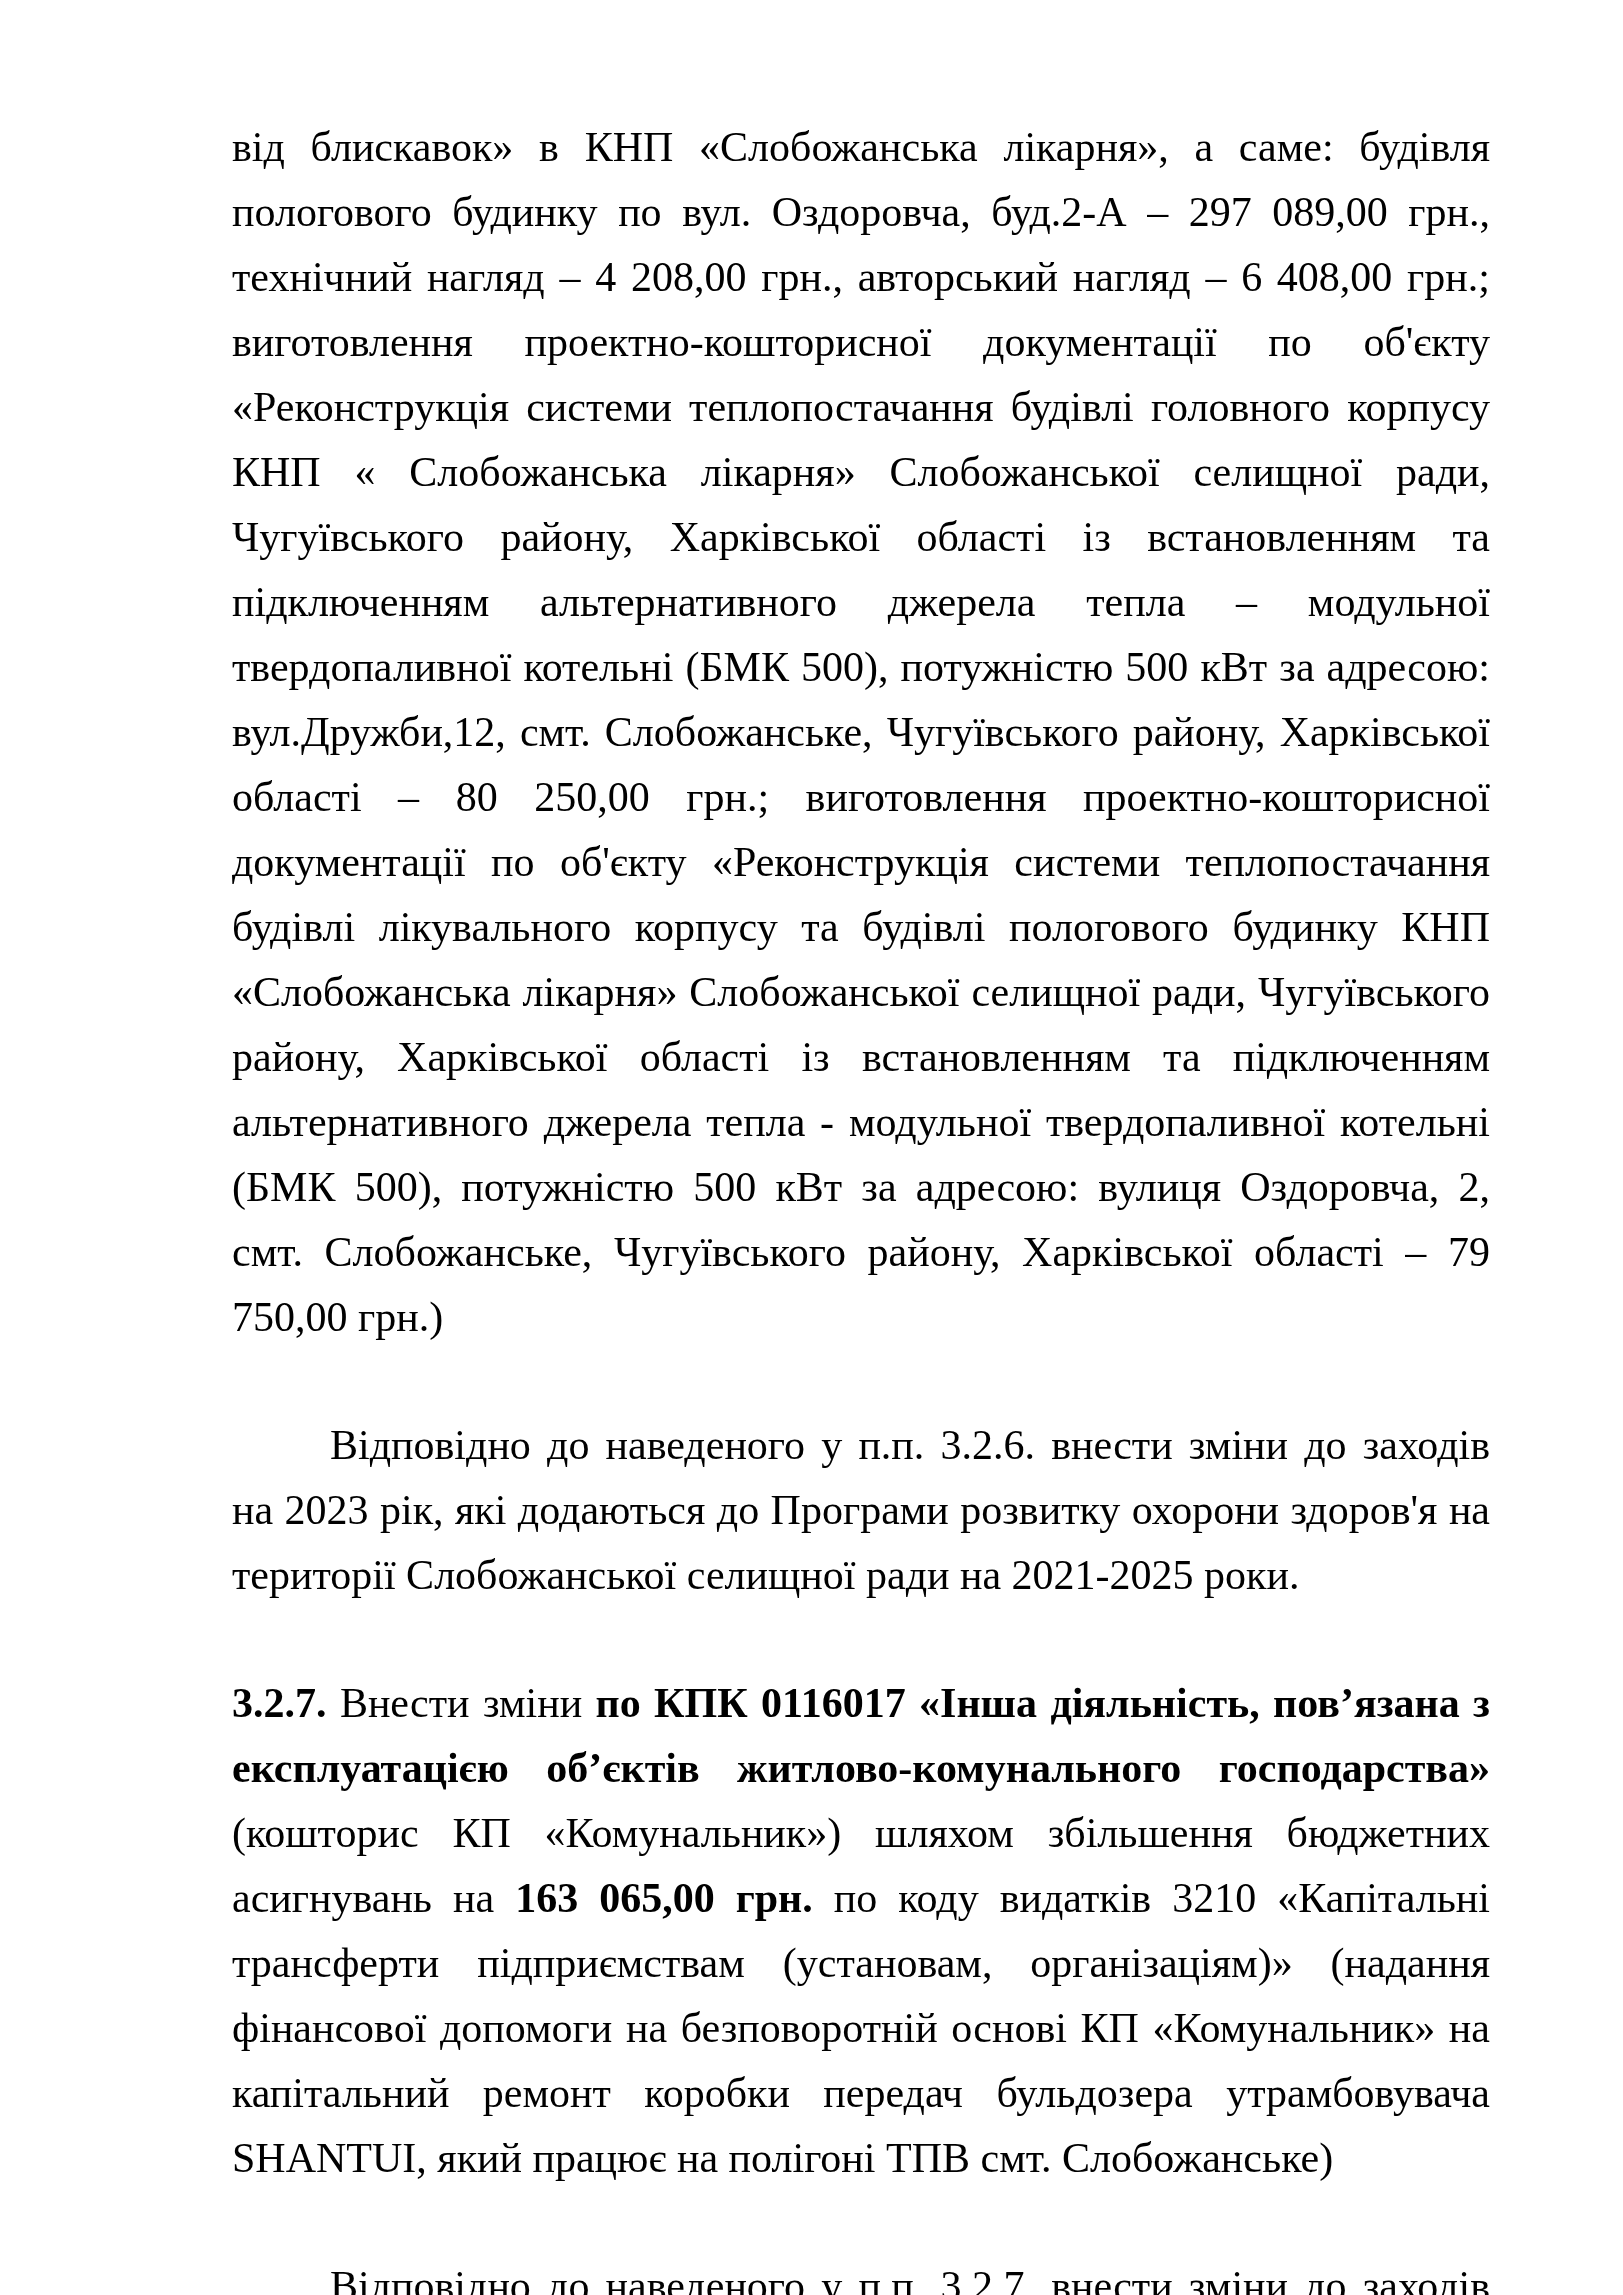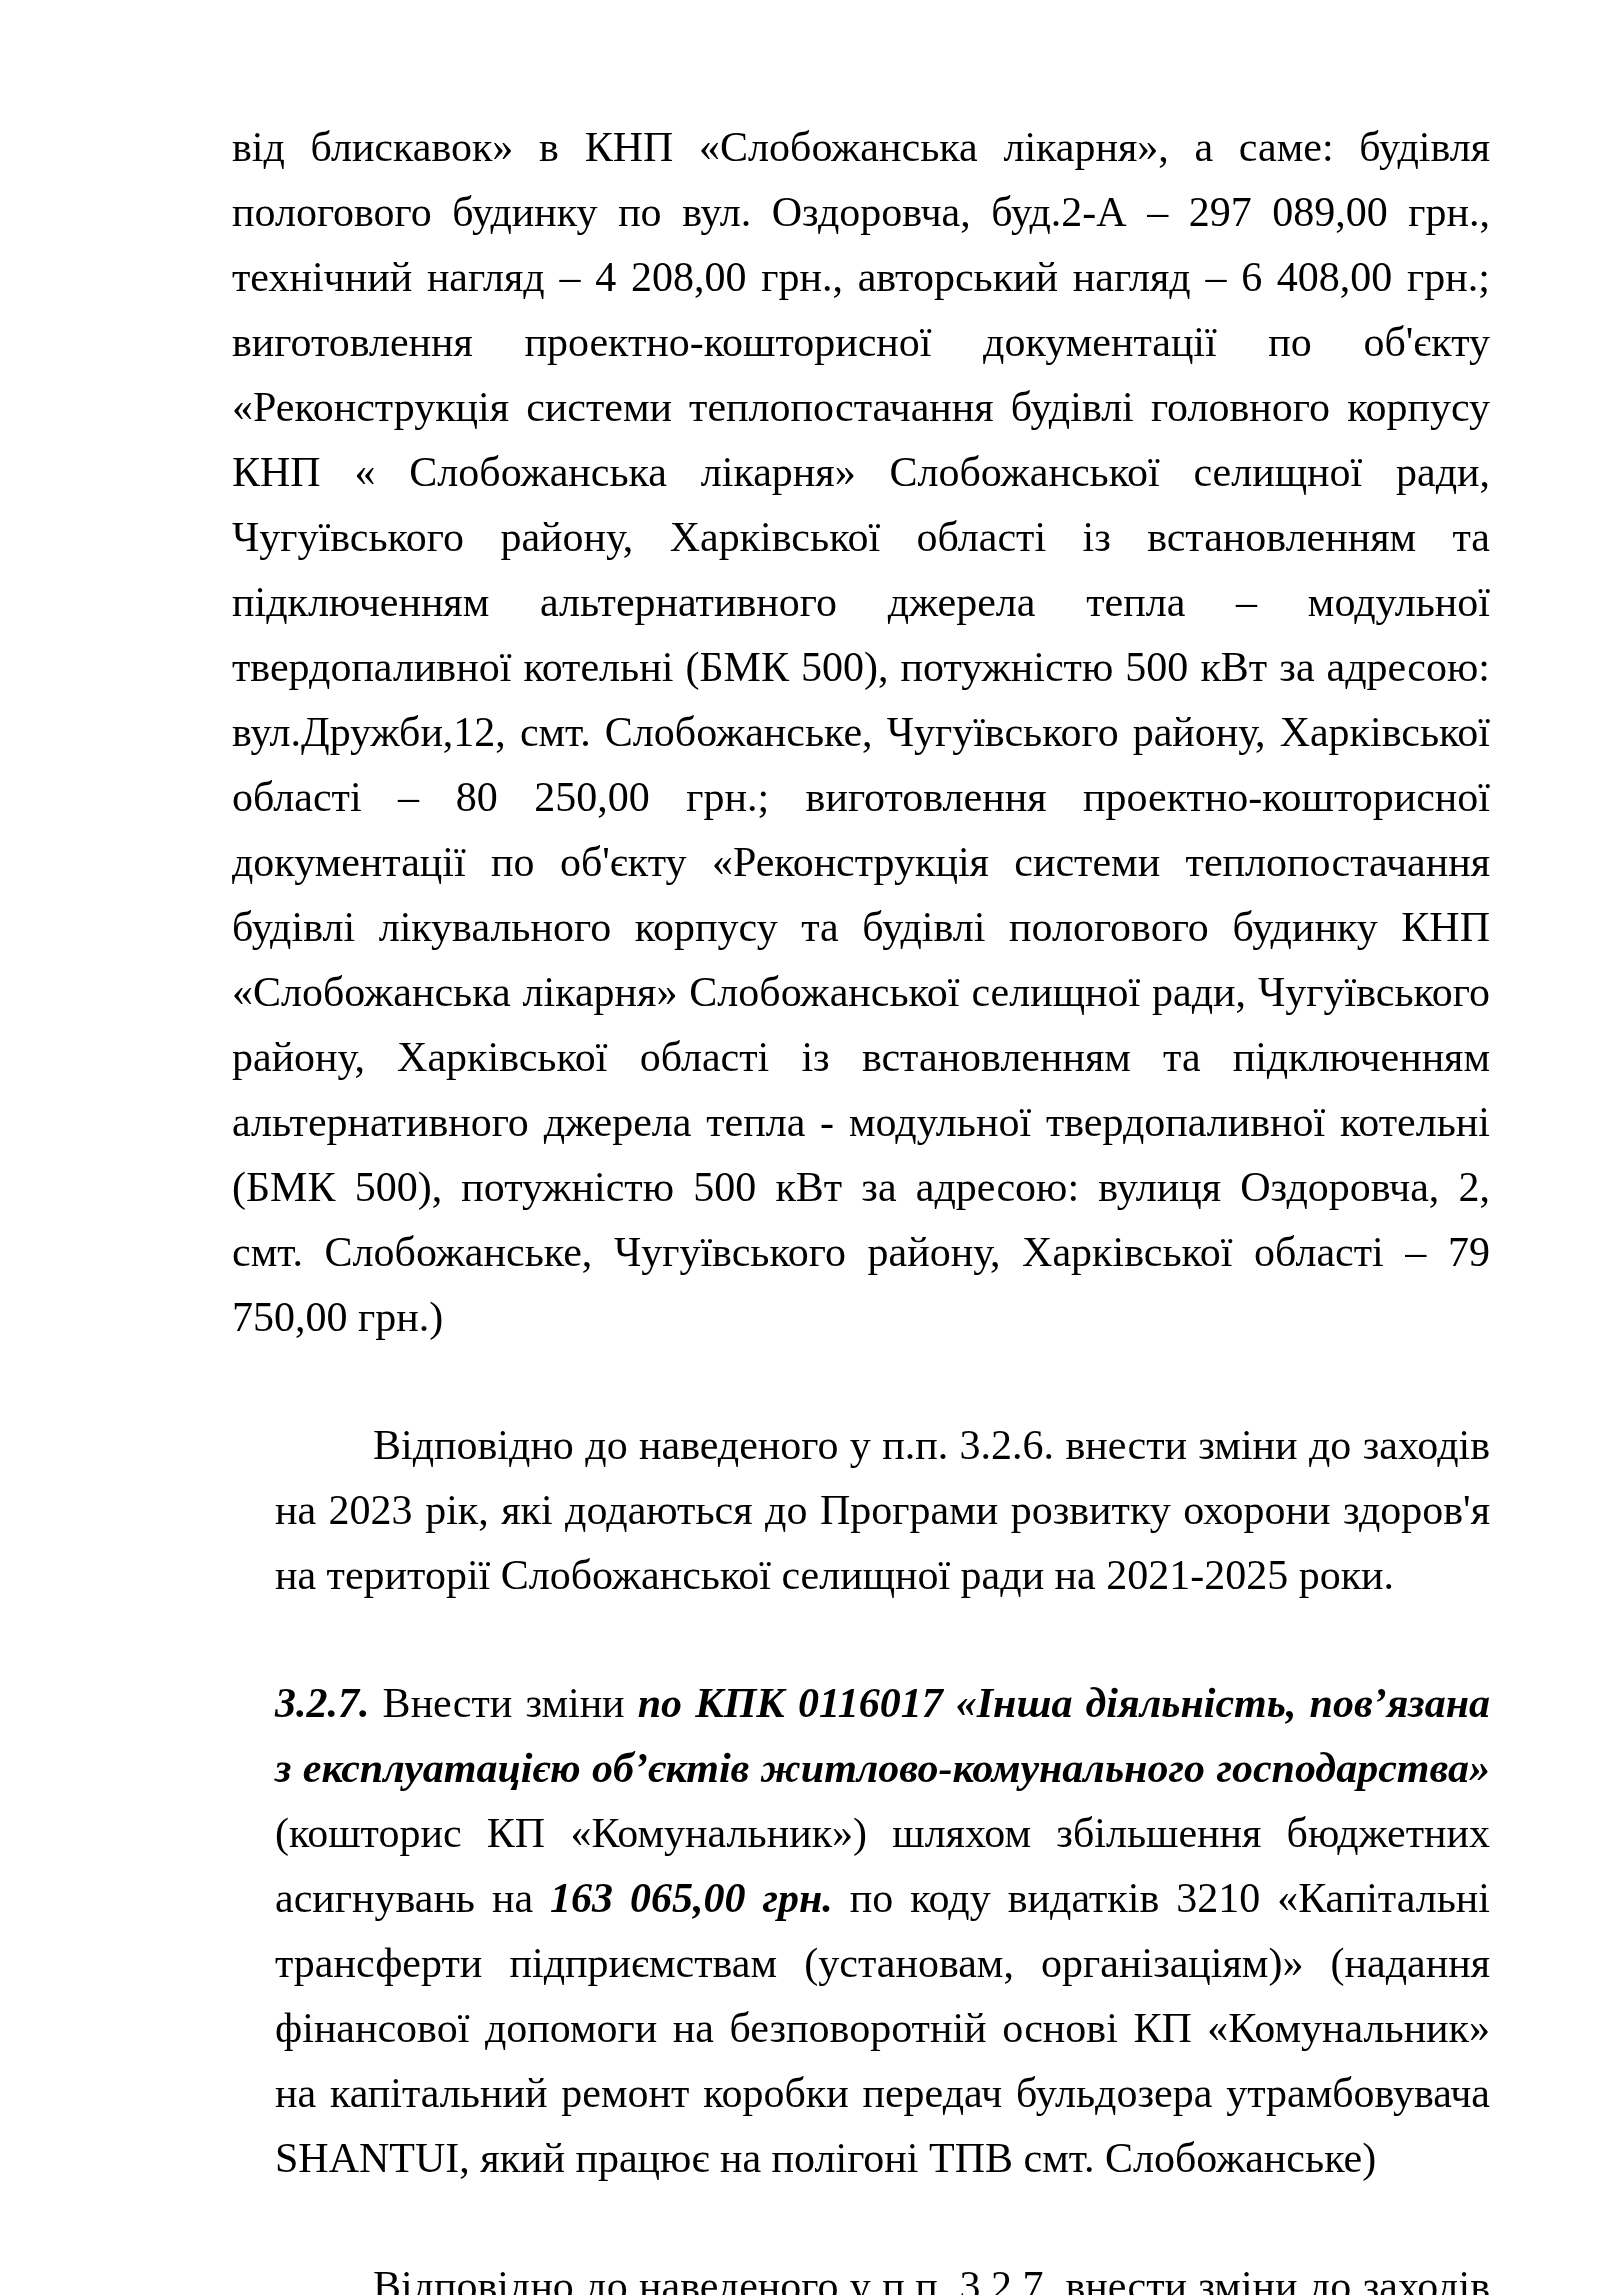--- a/index.html
+++ b/index.html
@@ -4,23 +4,23 @@
 <style>
   html, body { margin:0; padding:0; background:#ffffff; }
   body { width:1623px; height:2295px; position:relative; overflow:hidden; }
   .page {
     position:absolute; left:232px; top:115px; width:1258px;
     font-family:"Liberation Serif","DejaVu Serif",serif;
     font-size:42px; line-height:65px; color:#000;
     text-align:justify; hyphens:manual;
   }
   .para { margin:0; }
-  .gap1 { margin-top:63px;margin-left:43px; }
+  .gap1 { margin-top:63px; }
   .indent { text-indent:98px; }
-  b { font-weight:bold;font-style:italic; }
+  b { font-weight:bold; }
   .last-left { text-align-last:left; }
 </style>
 </head>
 <body>
 
 <div class="page">
 
   <p class="para last-left">від блискавок» в КНП «Слобожанська лікарня», а саме: будівля пологового бу­динку по вул. Оздоровча, буд.2-А – 297 089,00 грн., технічний нагляд – 4 208,00 грн., авторський нагляд – 6 408,00 грн.; виготовлення проектно-кошторисної документації по об'єкту «Реконструкція системи теплопостачання будівлі головного корпусу КНП « Слобожанська лікарня» Слобожанської се­лищної ради, Чугуївського району, Харківської області із встановленням та підключенням альтернативного джерела тепла – модульної твердопаливної ко­тельні (БМК 500), потужністю 500 кВт за адресою: вул.Дружби,12, смт. Сло­божанське, Чугуївського району, Харківської області – 80 250,00 грн.; виготов­лення проектно-кошторисної документації по об'єкту «Реконструкція системи теплопостачання будівлі лікувального корпусу та будівлі пологового будинку КНП «Слобожанська лікарня» Слобожанської селищної ради, Чугуївського району, Харківської  області із встановленням та підключенням альтернатив­ного джерела тепла - модульної твердопаливної котельні (БМК 500), потужніс­тю 500 кВт за адресою: вулиця Оздоровча, 2, смт. Слобожанське, Чугуївського району, Харківської області – 79 750,00 грн.)</p>
 
   <p class="para gap1 indent last-left">Відповідно до наведеного у п.п. 3.2.6. внести зміни до заходів на 2023 рік, які додаються до Програми розвитку охорони здоров'я на території Сло­божанської селищної ради на 2021-2025 роки.</p>

